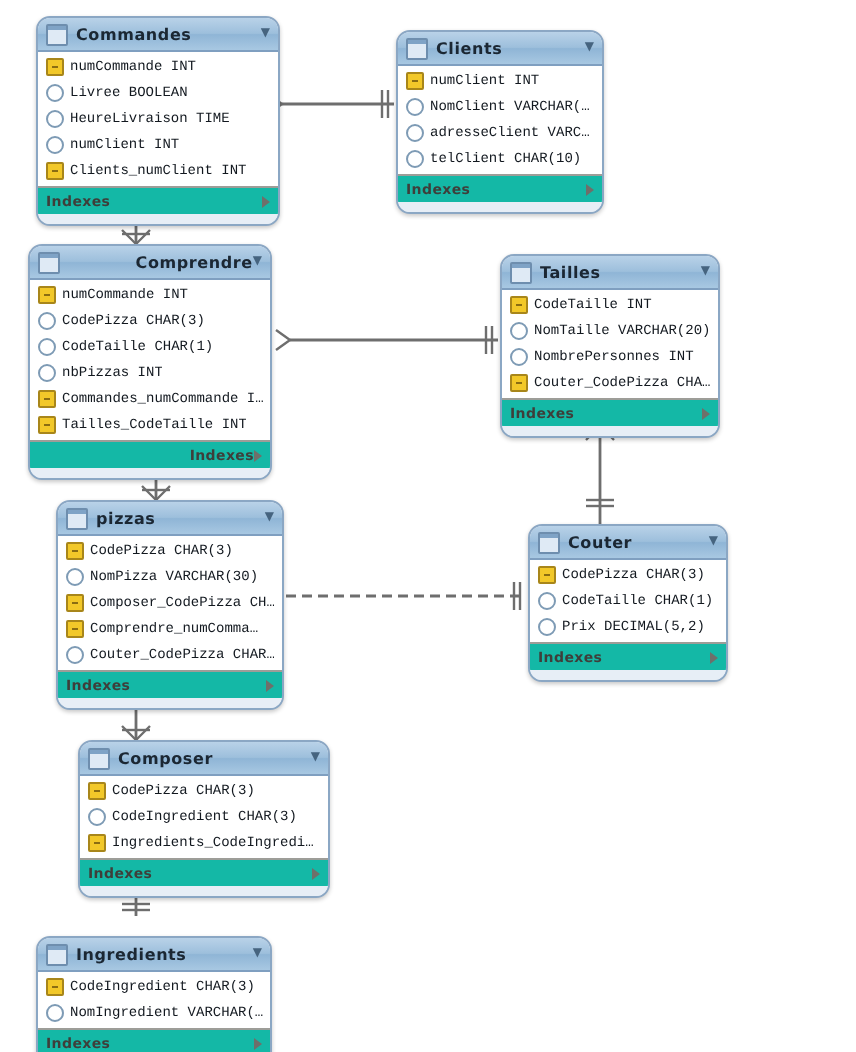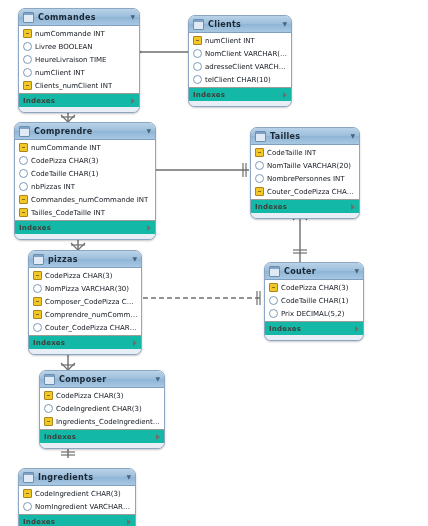--- a/index.html
+++ b/index.html
@@ -35,21 +35,21 @@
   .tbl-icon::before{
     content:"";position:absolute;left:0;right:0;top:0;height:2px;background:#7fa3c6;
   }
   .tbl-title{
     flex:1;font-size:8px;font-weight:bold;color:#1b2733;
     letter-spacing:.3px;white-space:nowrap;overflow:hidden;
   }
   .tbl-chevron{
     flex:none;font-size:6px;color:#4a6versus;color:#46647f;line-height:1;
   }
-  .cols{background:#ffffff;padding:1px 0 1px 0;}
+  .cols{background:#ffffff;padding:1px 0 1px 0;font-family:Liberation Mono, monospace;}
   .col-row{
     display:flex;align-items:center;
     height:13px;padding:0 3px 0 4px;white-space:nowrap;
   }
   .col-ico{width:7px;height:7px;margin-right:3px;flex:none;position:relative;}
   .col-ico.pk{
     background:#f2c829;border:1px solid #a8861a;border-radius:1px;
   }
   .col-ico.pk::after{
     content:"";position:absolute;left:2px;top:3px;width:3px;height:1px;background:#8a6d12;
@@ -158,21 +158,21 @@
             <span class="col-ico pk"></span>
             <span class="col-name">Clients_numClient INT</span>
           </div>
         </div>
         <div class="tbl-footer">
           <span class="ft-label">Indexes</span>
           <span class="ft-tri"></span>
         </div>
         <div class="tbl-pad"></div>
       </div>
-      <div class="table-box" style="left: 188px; top: 15px; width: 104px;">
+      <div class="table-box" style="left: 198px; top: 15px; width: 104px;">
         <div class="tbl-header">
           <span class="tbl-icon"></span>
           <span class="tbl-title">Clients</span>
           <span class="tbl-chevron">▼</span>
         </div>
         <div class="cols">
           <div class="col-row">
             <span class="col-ico pk"></span>
             <span class="col-name">numClient INT</span>
           </div>
@@ -188,21 +188,21 @@
             <span class="col-ico plain"></span>
             <span class="col-name">telClient CHAR(10)</span>
           </div>
         </div>
         <div class="tbl-footer">
           <span class="ft-label">Indexes</span>
           <span class="ft-tri"></span>
         </div>
         <div class="tbl-pad"></div>
       </div>
-      <div class="table-box" style="left: 14px; top: 122px; width: 142px;">
+      <div class="table-box" style="left: 14px; top: 122px; width: 122px; text-align: right;">
         <div class="tbl-header">
           <span class="tbl-icon"></span>
           <span class="tbl-title">Comprendre</span>
           <span class="tbl-chevron">▼</span>
         </div>
         <div class="cols">
           <div class="col-row">
             <span class="col-ico pk"></span>
             <span class="col-name">numCommande INT</span>
           </div>

